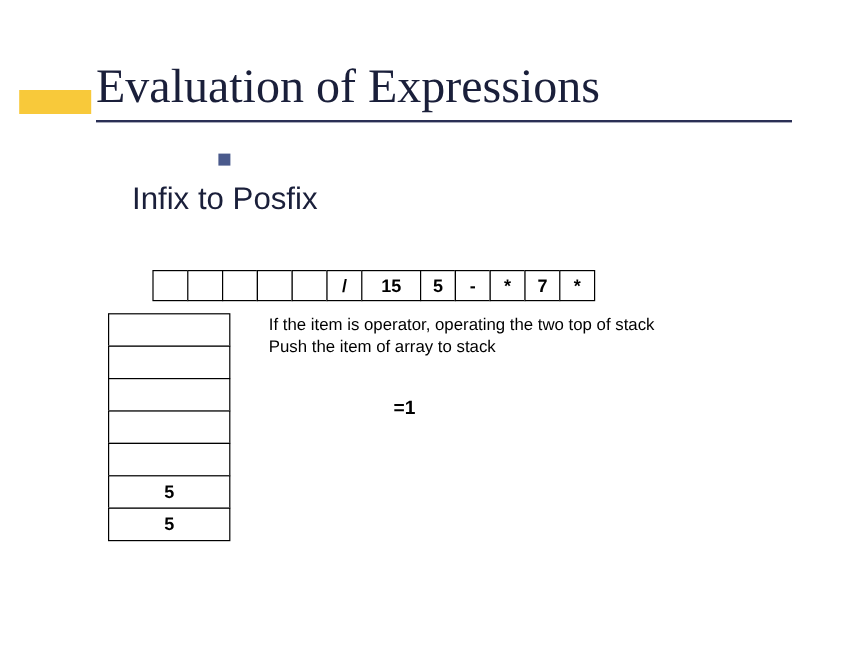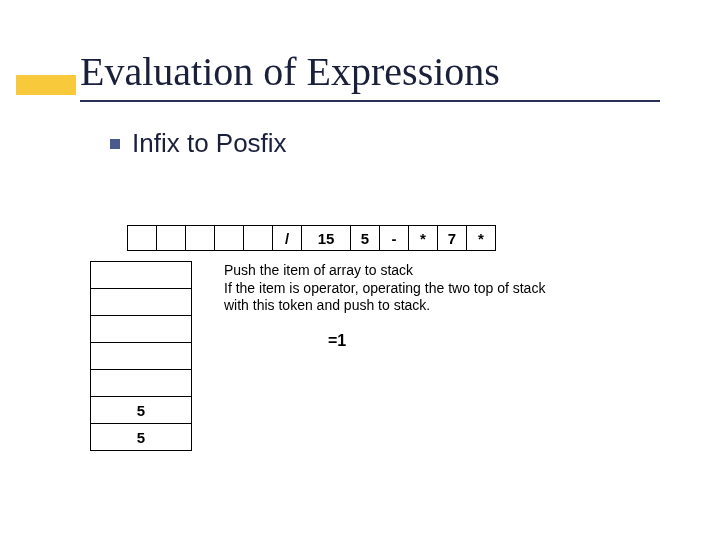--- a/index.html
+++ b/index.html
@@ -41,20 +41,21 @@
   .bullets {
     position: absolute;
     left: 110px;
     top: 128px;
   }
   .bullet-row {
     display: flex;
     align-items: center;
     gap: 12px;
     margin-bottom: 4px;
+    flex-direction: column;
   }
   .bullet-sq {
     width: 10px;
     height: 10px;
     background: #4a5a8c;
     flex-shrink: 0;
   }
   .bullet-text {
     font-family: Verdana, Arial, sans-serif;
     font-size: 26px;
@@ -145,23 +146,22 @@
   <div class="tape-cell">/</div>
   <div class="tape-cell wide">15</div>
   <div class="tape-cell">5</div>
   <div class="tape-cell">-</div>
   <div class="tape-cell">*</div>
   <div class="tape-cell">7</div>
   <div class="tape-cell">*</div>
 </div>
 
 <div class="explain">
+  <div>If the item is operator, operating the two top of stack</div>
   <div>Push the item of array to stack</div>
-  <div>If the item is operator, operating the two top of stack</div>
-  <div>with this token and push to stack.</div>
 </div>
 
 <div class="result">=1</div>
 
 <div class="stack">
   <div class="stack-cell"></div>
   <div class="stack-cell"></div>
   <div class="stack-cell"></div>
   <div class="stack-cell"></div>
   <div class="stack-cell"></div>

